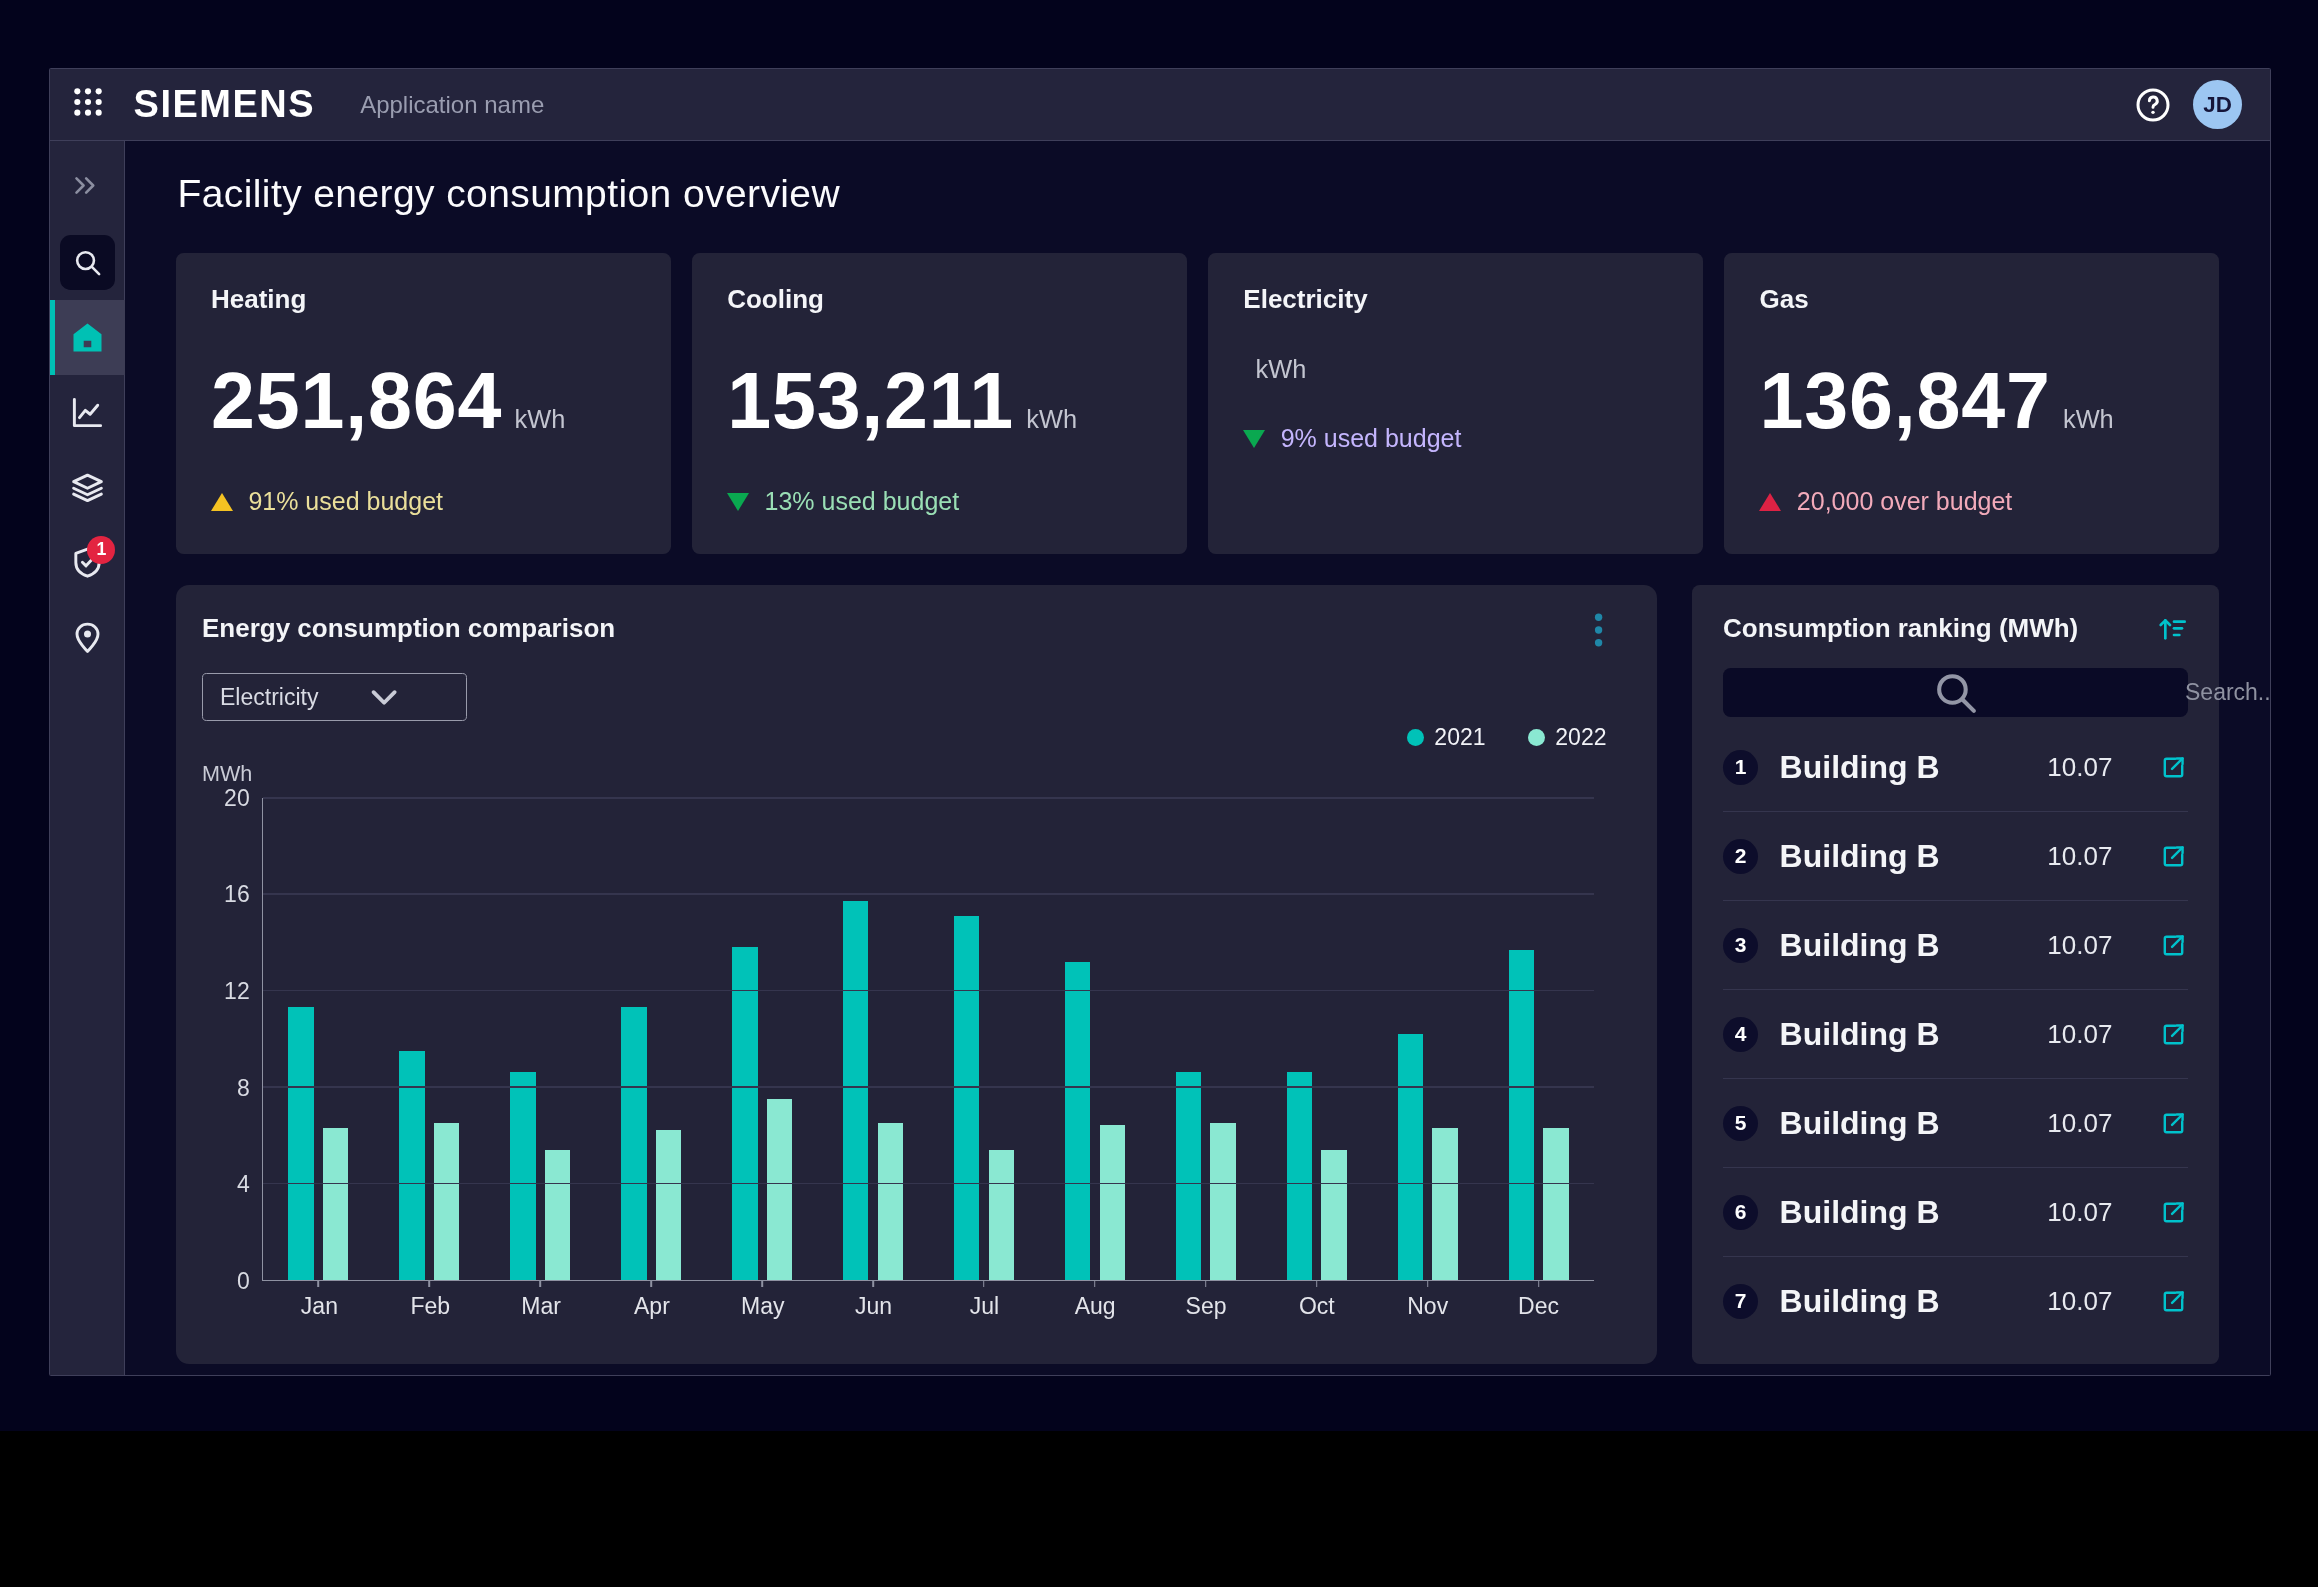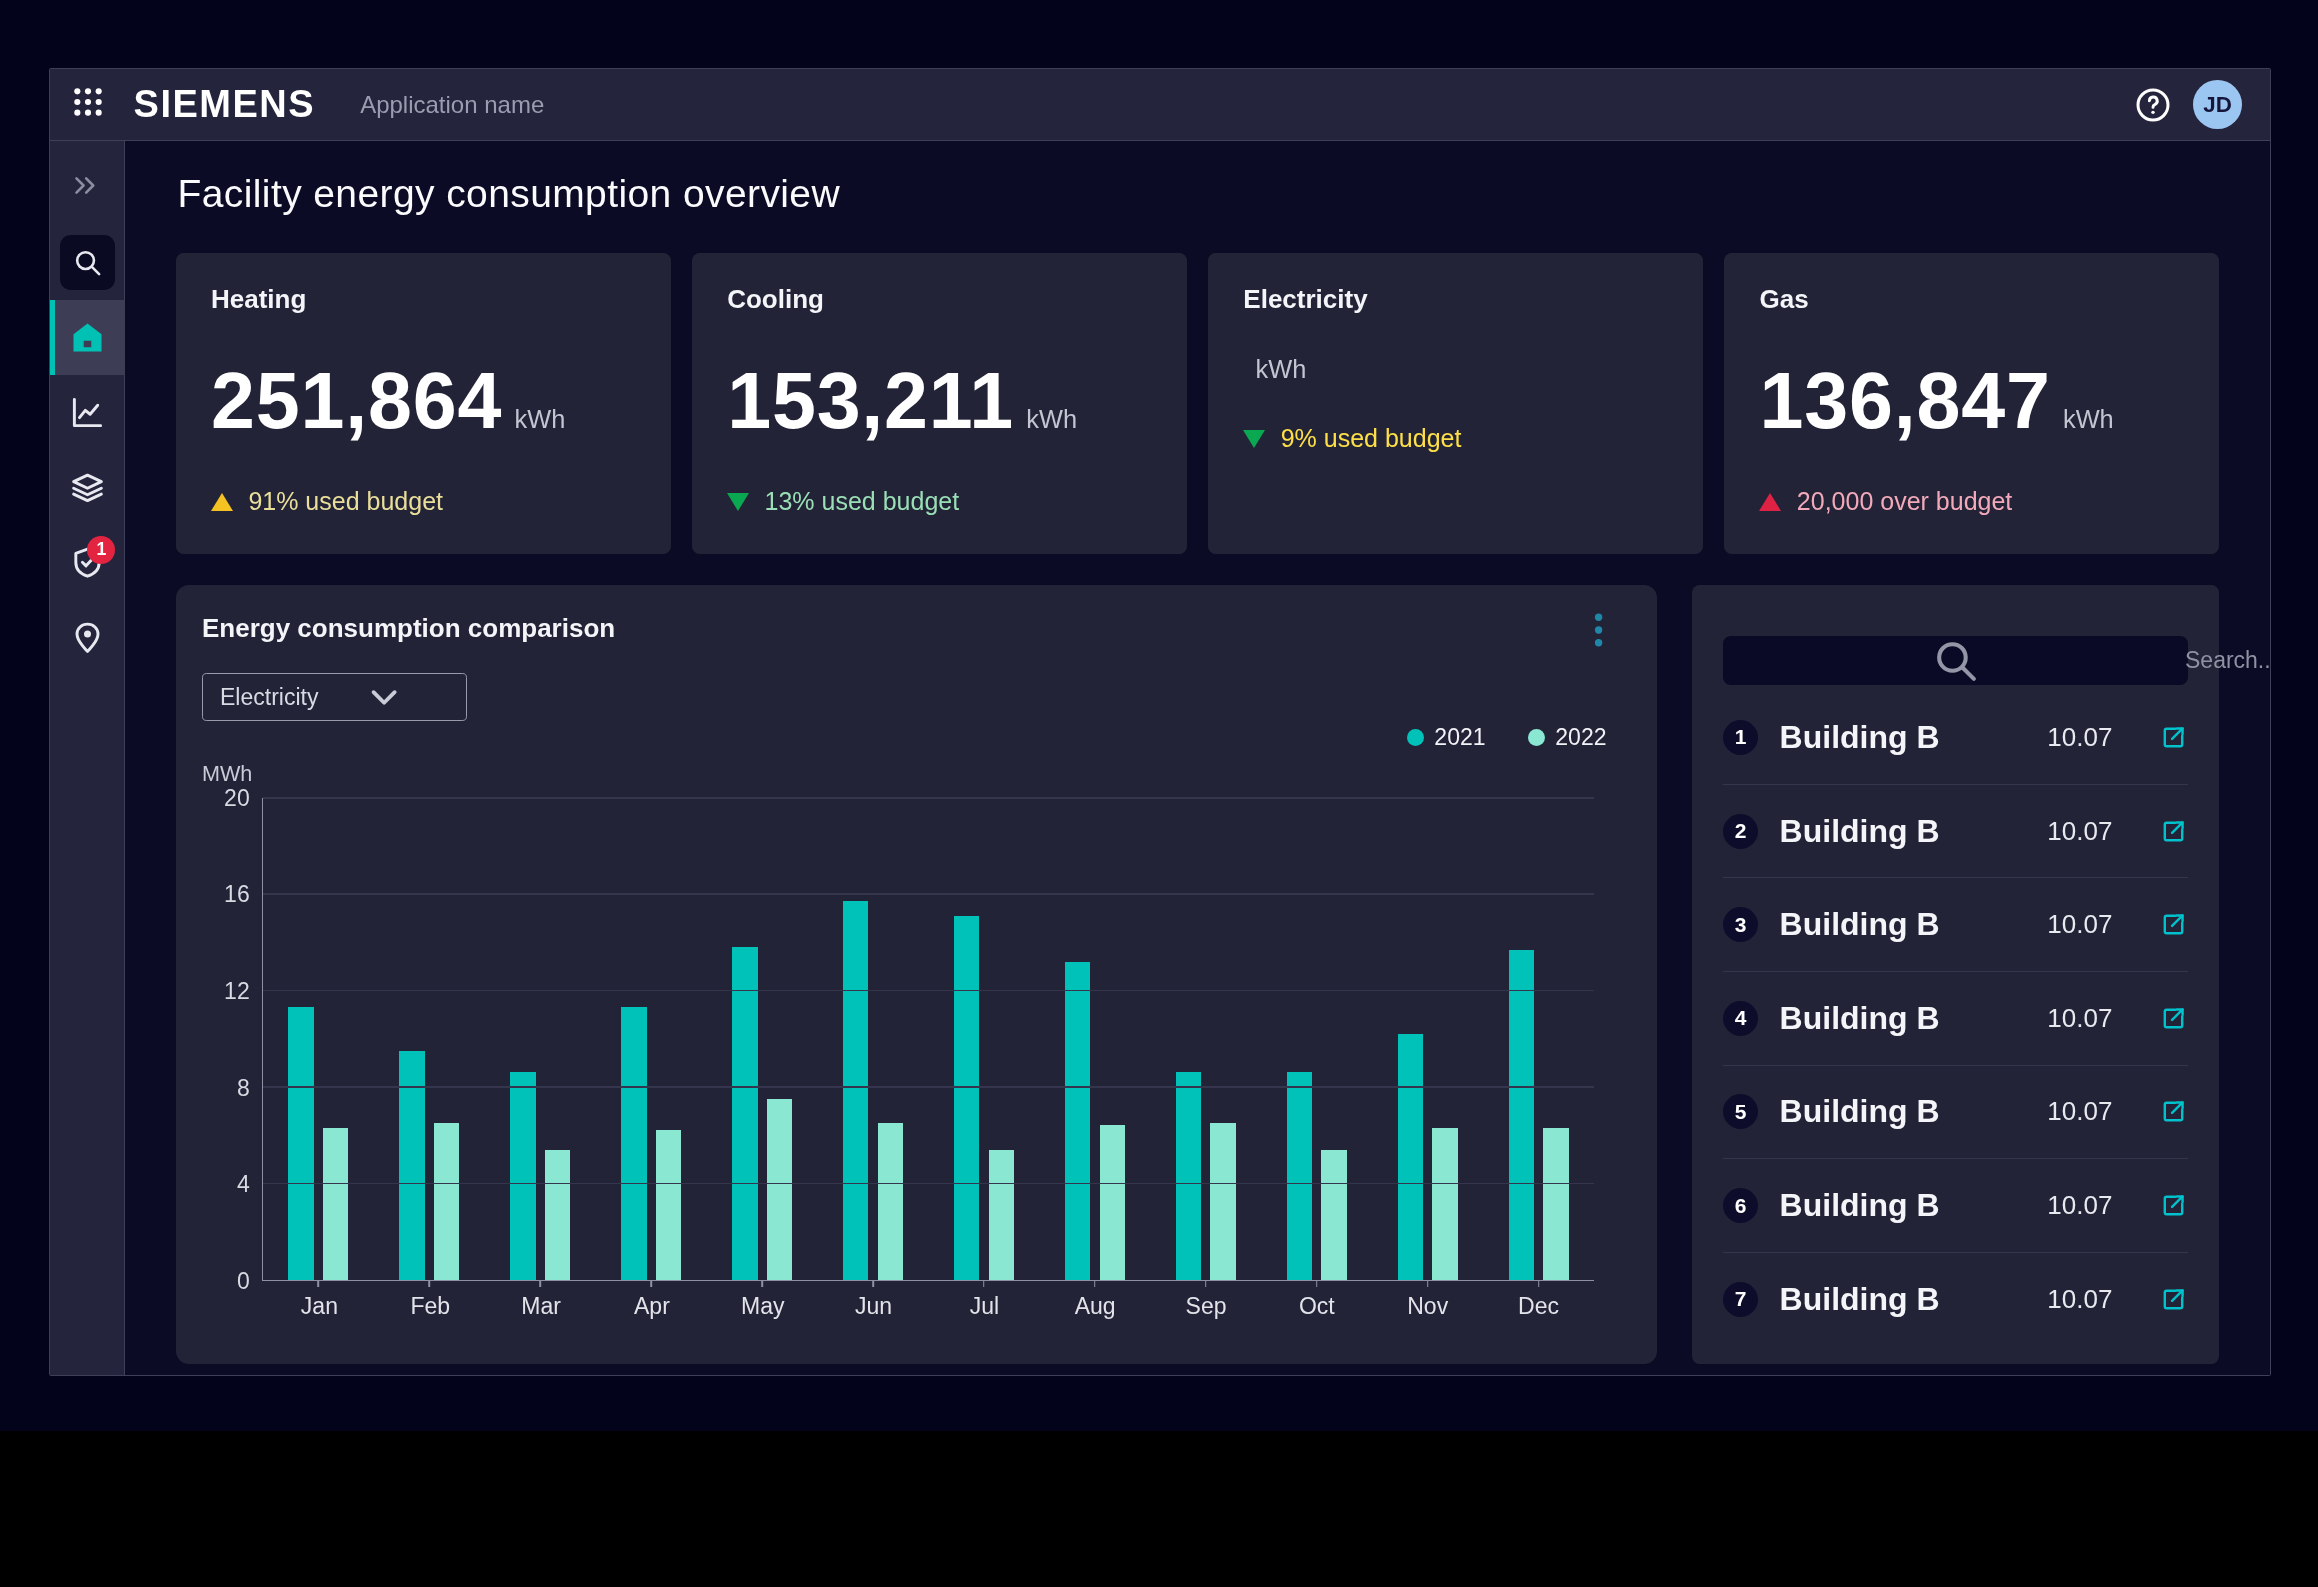--- a/index.html
+++ b/index.html
@@ -285,21 +285,21 @@
       <span class="status-text" style="color: rgb(154, 223, 181);">13% used budget</span>
     </div>
   </div>
           <div class="card">
     <div class="card-label">Electricity</div>
     <div class="card-value-row">
       <span class="card-unit">kWh</span>
     </div>
     <div class="card-status">
       <span class="tri down" style="color: rgb(10, 168, 80);"></span>
-      <span class="status-text" style="color: #fde047; text-align: center;">9% used budget</span>
+      <span class="status-text" style="color: #c4b5fd; text-align: center;">9% used budget</span>
     </div>
   </div>
           <div class="card">
     <div class="card-label">Gas</div>
     <div class="card-value-row">
       <span class="card-value">136,847</span>
       <span class="card-unit">kWh</span>
     </div>
     <div class="card-status">
       <span class="tri up" style="color: rgb(221, 34, 68);"></span>
@@ -433,20 +433,34 @@
                 <div class="x-label">Aug</div>
                 <div class="x-label">Sep</div>
                 <div class="x-label">Oct</div>
                 <div class="x-label">Nov</div>
                 <div class="x-label">Dec</div>
               </div>
           </div>
         </div>
 
         <div class="ranking-panel">
+          <div class="panel-head">
+            <div class="panel-title">Consumption ranking (MWh)</div>
+            <div class="sort-btn">
+              <span style="display: flex; width: 100%; height: 100%;">
+                  <svg viewBox="0 0 24 24" width="100%" height="100%">
+                    <line x1="7" y1="19" x2="7" y2="5.5" fill="none" stroke="currentColor" stroke-width="2" stroke-linecap="round" stroke-linejoin="round"></line>
+                    <path d="M3.5 9 7 5.5 10.5 9" fill="none" stroke="currentColor" stroke-width="2" stroke-linecap="round" stroke-linejoin="round"></path>
+                    <line x1="13.5" y1="6.5" x2="21.5" y2="6.5" fill="none" stroke="currentColor" stroke-width="2" stroke-linecap="round" stroke-linejoin="round"></line>
+                    <line x1="13.5" y1="11.5" x2="19.5" y2="11.5" fill="none" stroke="currentColor" stroke-width="2" stroke-linecap="round" stroke-linejoin="round"></line>
+                    <line x1="13.5" y1="16.5" x2="17.5" y2="16.5" fill="none" stroke="currentColor" stroke-width="2" stroke-linecap="round" stroke-linejoin="round"></line>
+                  </svg>
+                </span>
+            </div>
+          </div>
           <div class="search-box">
             <span class="s-icon" style="display: flex; width: 100%; height: 100%;">
                 <svg viewBox="0 0 24 24" width="100%" height="100%">
                   <circle cx="10.5" cy="10.5" r="6.5" fill="none" stroke="currentColor" stroke-width="2" stroke-linecap="round" stroke-linejoin="round"></circle>
                   <line x1="15.4" y1="15.4" x2="21" y2="21" fill="none" stroke="currentColor" stroke-width="2" stroke-linecap="round" stroke-linejoin="round"></line>
                 </svg>
               </span>
             <input class="search-input" type="text" placeholder="Search..." style="">
           </div>
           <div class="rank-list" id="rank-list">

